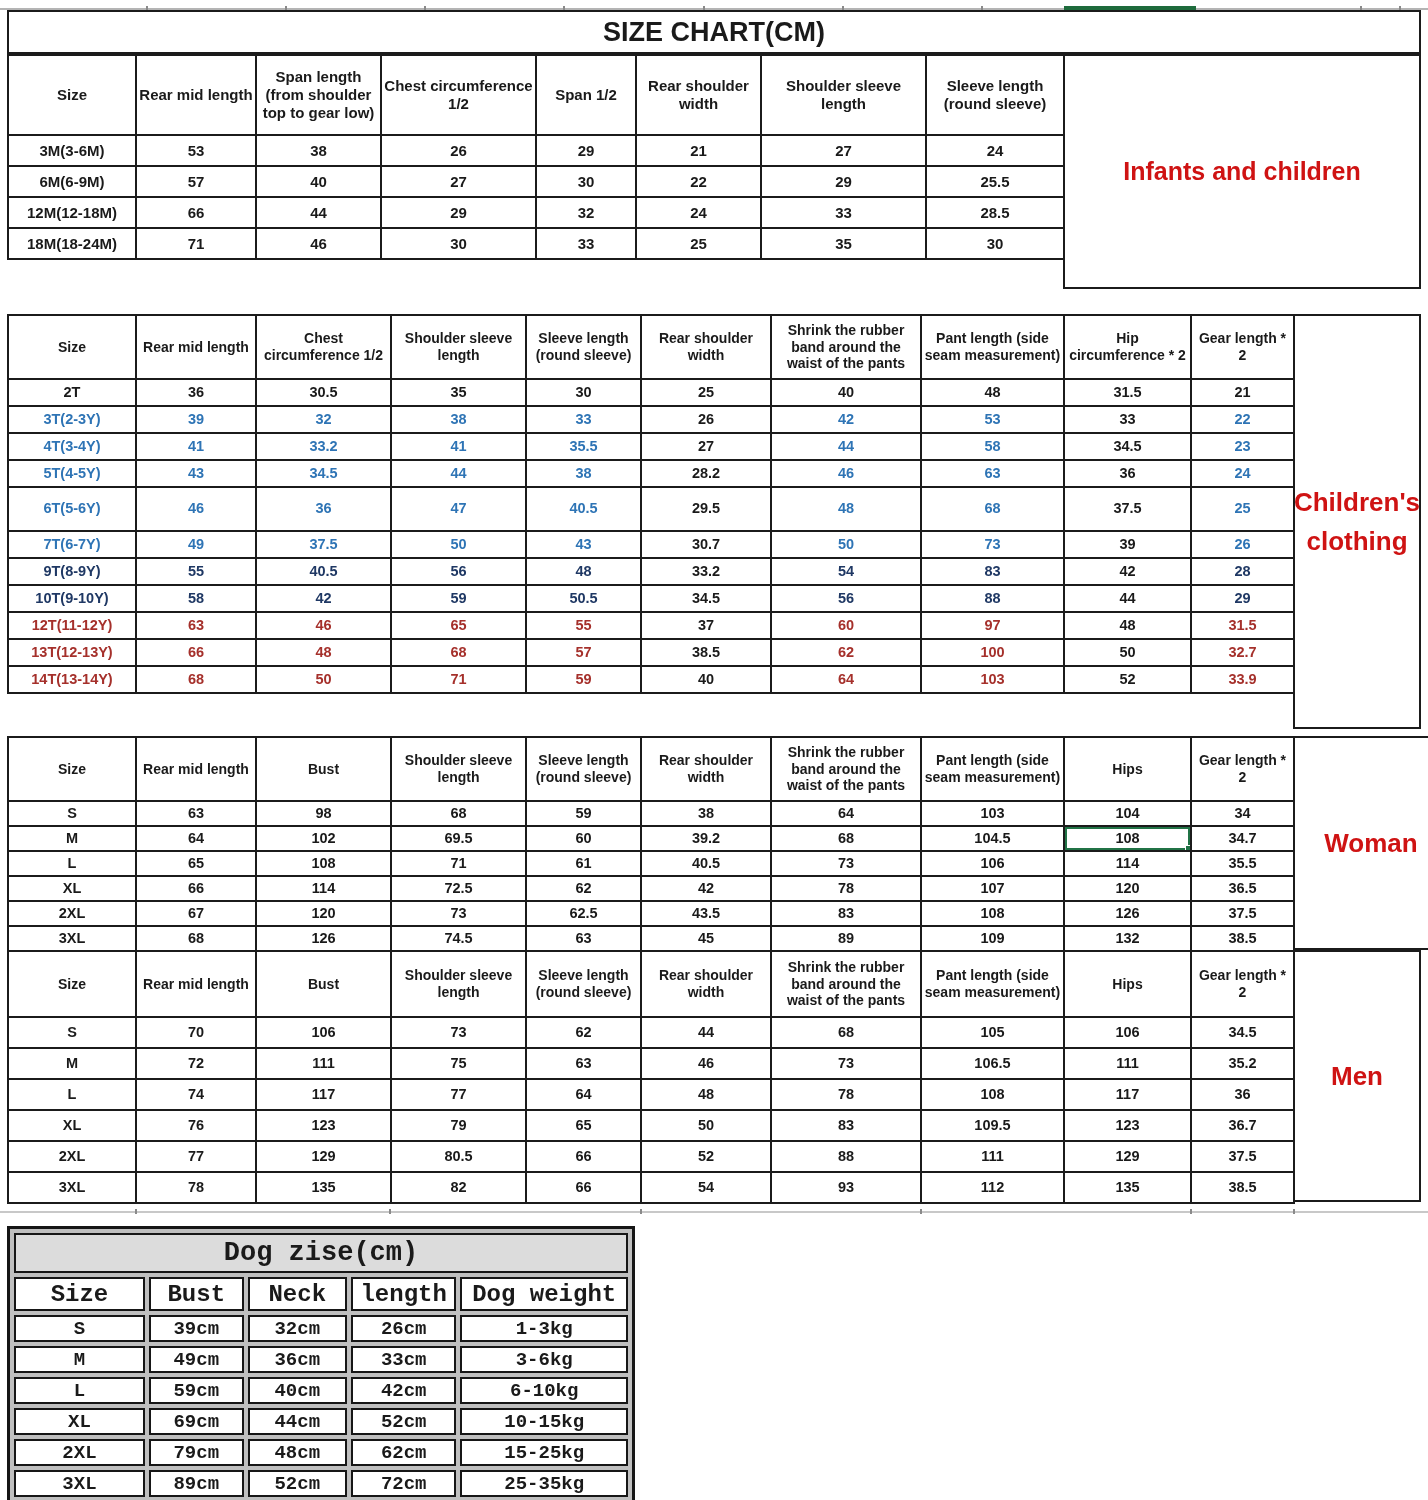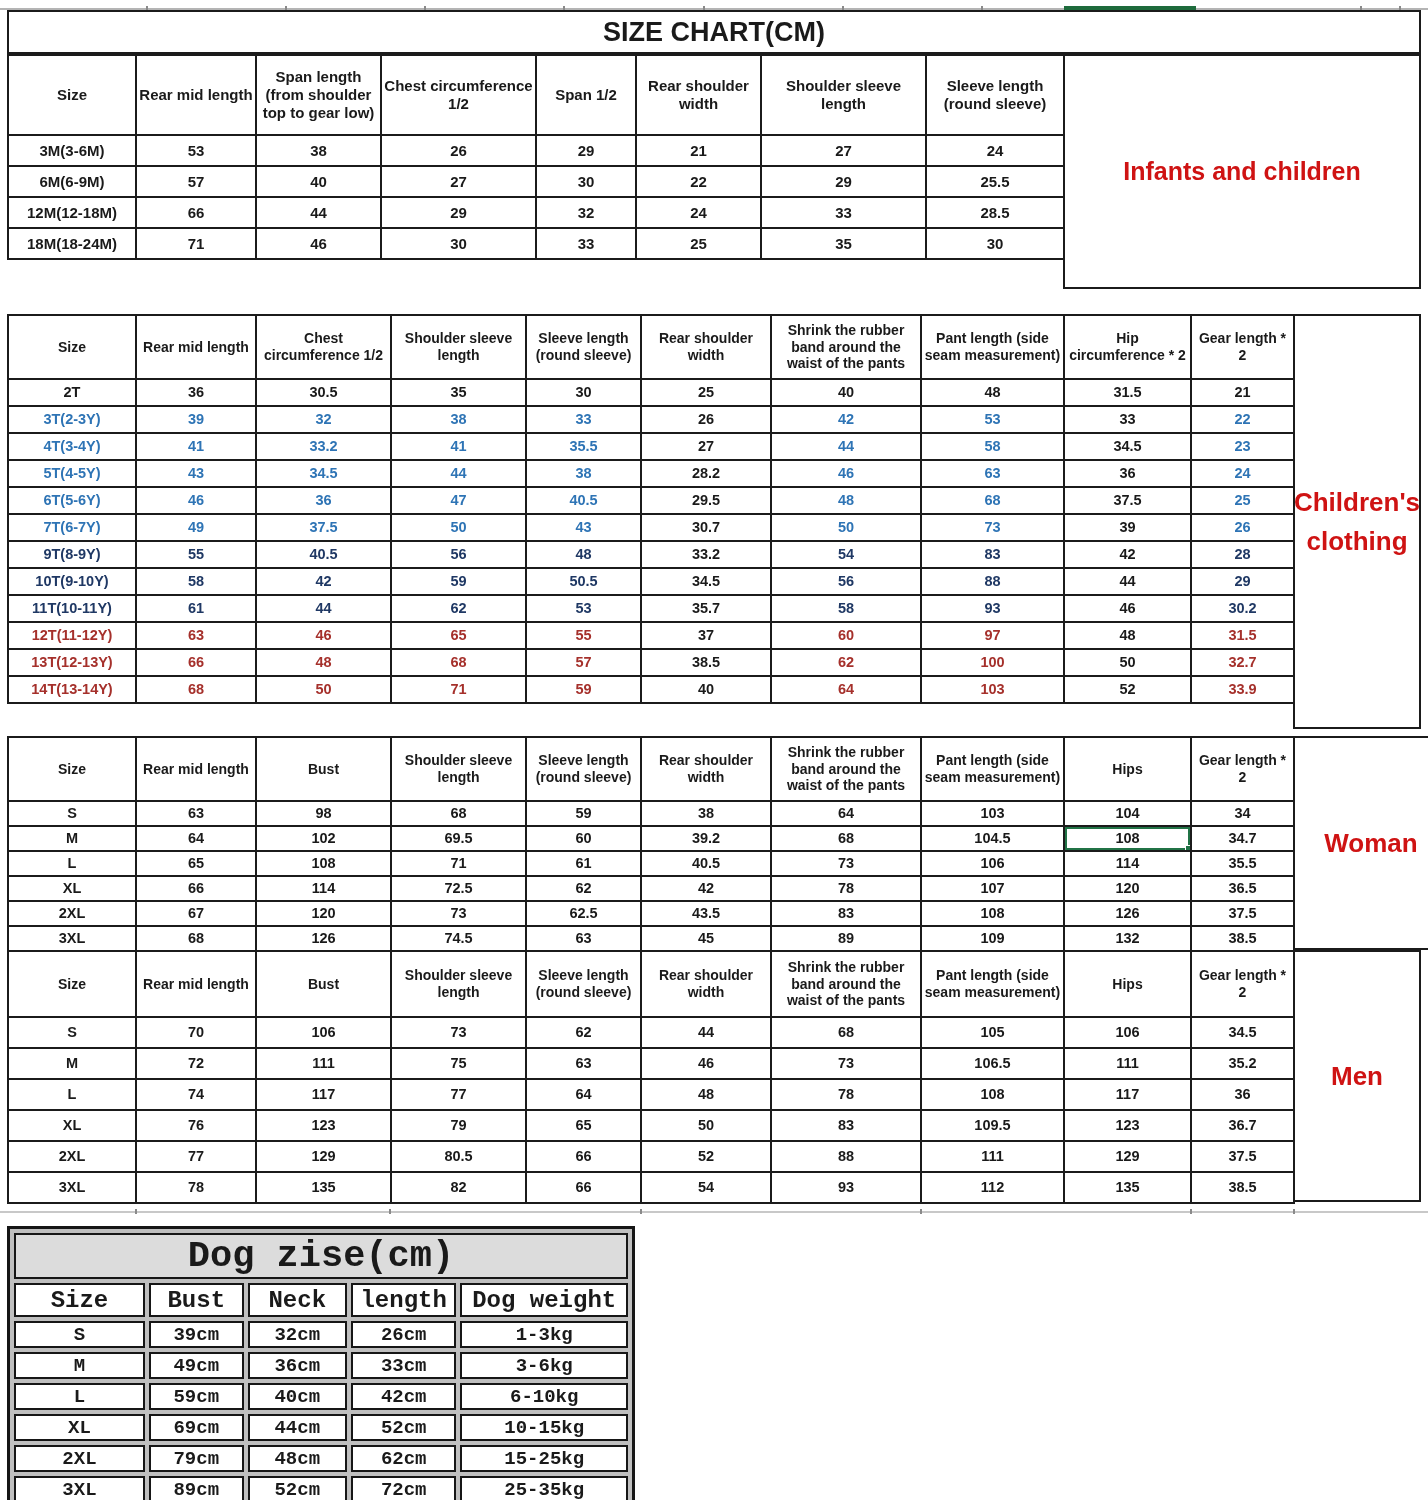--- a/index.html
+++ b/index.html
@@ -51,21 +51,21 @@
   
   table.dog{
     border-collapse:separate;border-spacing:4px;position:absolute;box-sizing:border-box;
     background:#bfbfbf;border:3px solid #161616;
     font-family:"Liberation Mono",monospace;
   }
   table.dog td,table.dog th{
     background:#ffffff;border:2px solid #161616;text-align:center;vertical-align:middle;
     font-weight:bold;padding:0 2px;
   }
-  table.dog .dog-title{background:#dcdcdc;font-size:37px;}
+  table.dog .dog-title{background:#dcdcdc;font-size:27px;}
   table.dog th{font-size:24px;}
   table.dog td{font-size:19px;}
 </style>
 </head>
 <body>
 
 <div id="stage">
 
   <div class="ruler" style="top:8px;">
     <span class="tick" style="left:146px;"></span>
@@ -230,21 +230,21 @@
           <td style="color: rgb(46, 116, 181);">43</td>
           <td style="color: rgb(46, 116, 181);">34.5</td>
           <td style="color: rgb(46, 116, 181);">44</td>
           <td style="color: rgb(46, 116, 181);">38</td>
           <td style="color: rgb(26, 26, 26);">28.2</td>
           <td style="color: rgb(46, 116, 181);">46</td>
           <td style="color: rgb(46, 116, 181);">63</td>
           <td style="color: rgb(26, 26, 26);">36</td>
           <td style="color: rgb(46, 116, 181);">24</td>
         </tr>
-        <tr style="height: 27px;">
+        <tr style="height: 44px;">
           <td style="color: rgb(46, 116, 181);">6T(5-6Y)</td>
           <td style="color: rgb(46, 116, 181);">46</td>
           <td style="color: rgb(46, 116, 181);">36</td>
           <td style="color: rgb(46, 116, 181);">47</td>
           <td style="color: rgb(46, 116, 181);">40.5</td>
           <td style="color: rgb(26, 26, 26);">29.5</td>
           <td style="color: rgb(46, 116, 181);">48</td>
           <td style="color: rgb(46, 116, 181);">68</td>
           <td style="color: rgb(26, 26, 26);">37.5</td>
           <td style="color: rgb(46, 116, 181);">25</td>
@@ -277,32 +277,20 @@
           <td style="color: rgb(31, 56, 100);">10T(9-10Y)</td>
           <td style="color: rgb(31, 56, 100);">58</td>
           <td style="color: rgb(31, 56, 100);">42</td>
           <td style="color: rgb(31, 56, 100);">59</td>
           <td style="color: rgb(31, 56, 100);">50.5</td>
           <td style="color: rgb(26, 26, 26);">34.5</td>
           <td style="color: rgb(31, 56, 100);">56</td>
           <td style="color: rgb(31, 56, 100);">88</td>
           <td style="color: rgb(26, 26, 26);">44</td>
           <td style="color: rgb(31, 56, 100);">29</td>
-        </tr>
-        <tr style="height: 27px;">
-          <td style="color: rgb(31, 56, 100);">11T(10-11Y)</td>
-          <td style="color: rgb(31, 56, 100);">61</td>
-          <td style="color: rgb(31, 56, 100);">44</td>
-          <td style="color: rgb(31, 56, 100);">62</td>
-          <td style="color: rgb(31, 56, 100);">53</td>
-          <td style="color: rgb(26, 26, 26);">35.7</td>
-          <td style="color: rgb(31, 56, 100);">58</td>
-          <td style="color: rgb(31, 56, 100);">93</td>
-          <td style="color: rgb(26, 26, 26);">46</td>
-          <td style="color: rgb(31, 56, 100);">30.2</td>
         </tr>
         <tr style="height: 27px;">
           <td style="color: rgb(165, 48, 43);">12T(11-12Y)</td>
           <td style="color: rgb(165, 48, 43);">63</td>
           <td style="color: rgb(165, 48, 43);">46</td>
           <td style="color: rgb(165, 48, 43);">65</td>
           <td style="color: rgb(165, 48, 43);">55</td>
           <td style="color: rgb(26, 26, 26);">37</td>
           <td style="color: rgb(165, 48, 43);">60</td>
           <td style="color: rgb(165, 48, 43);">97</td>

